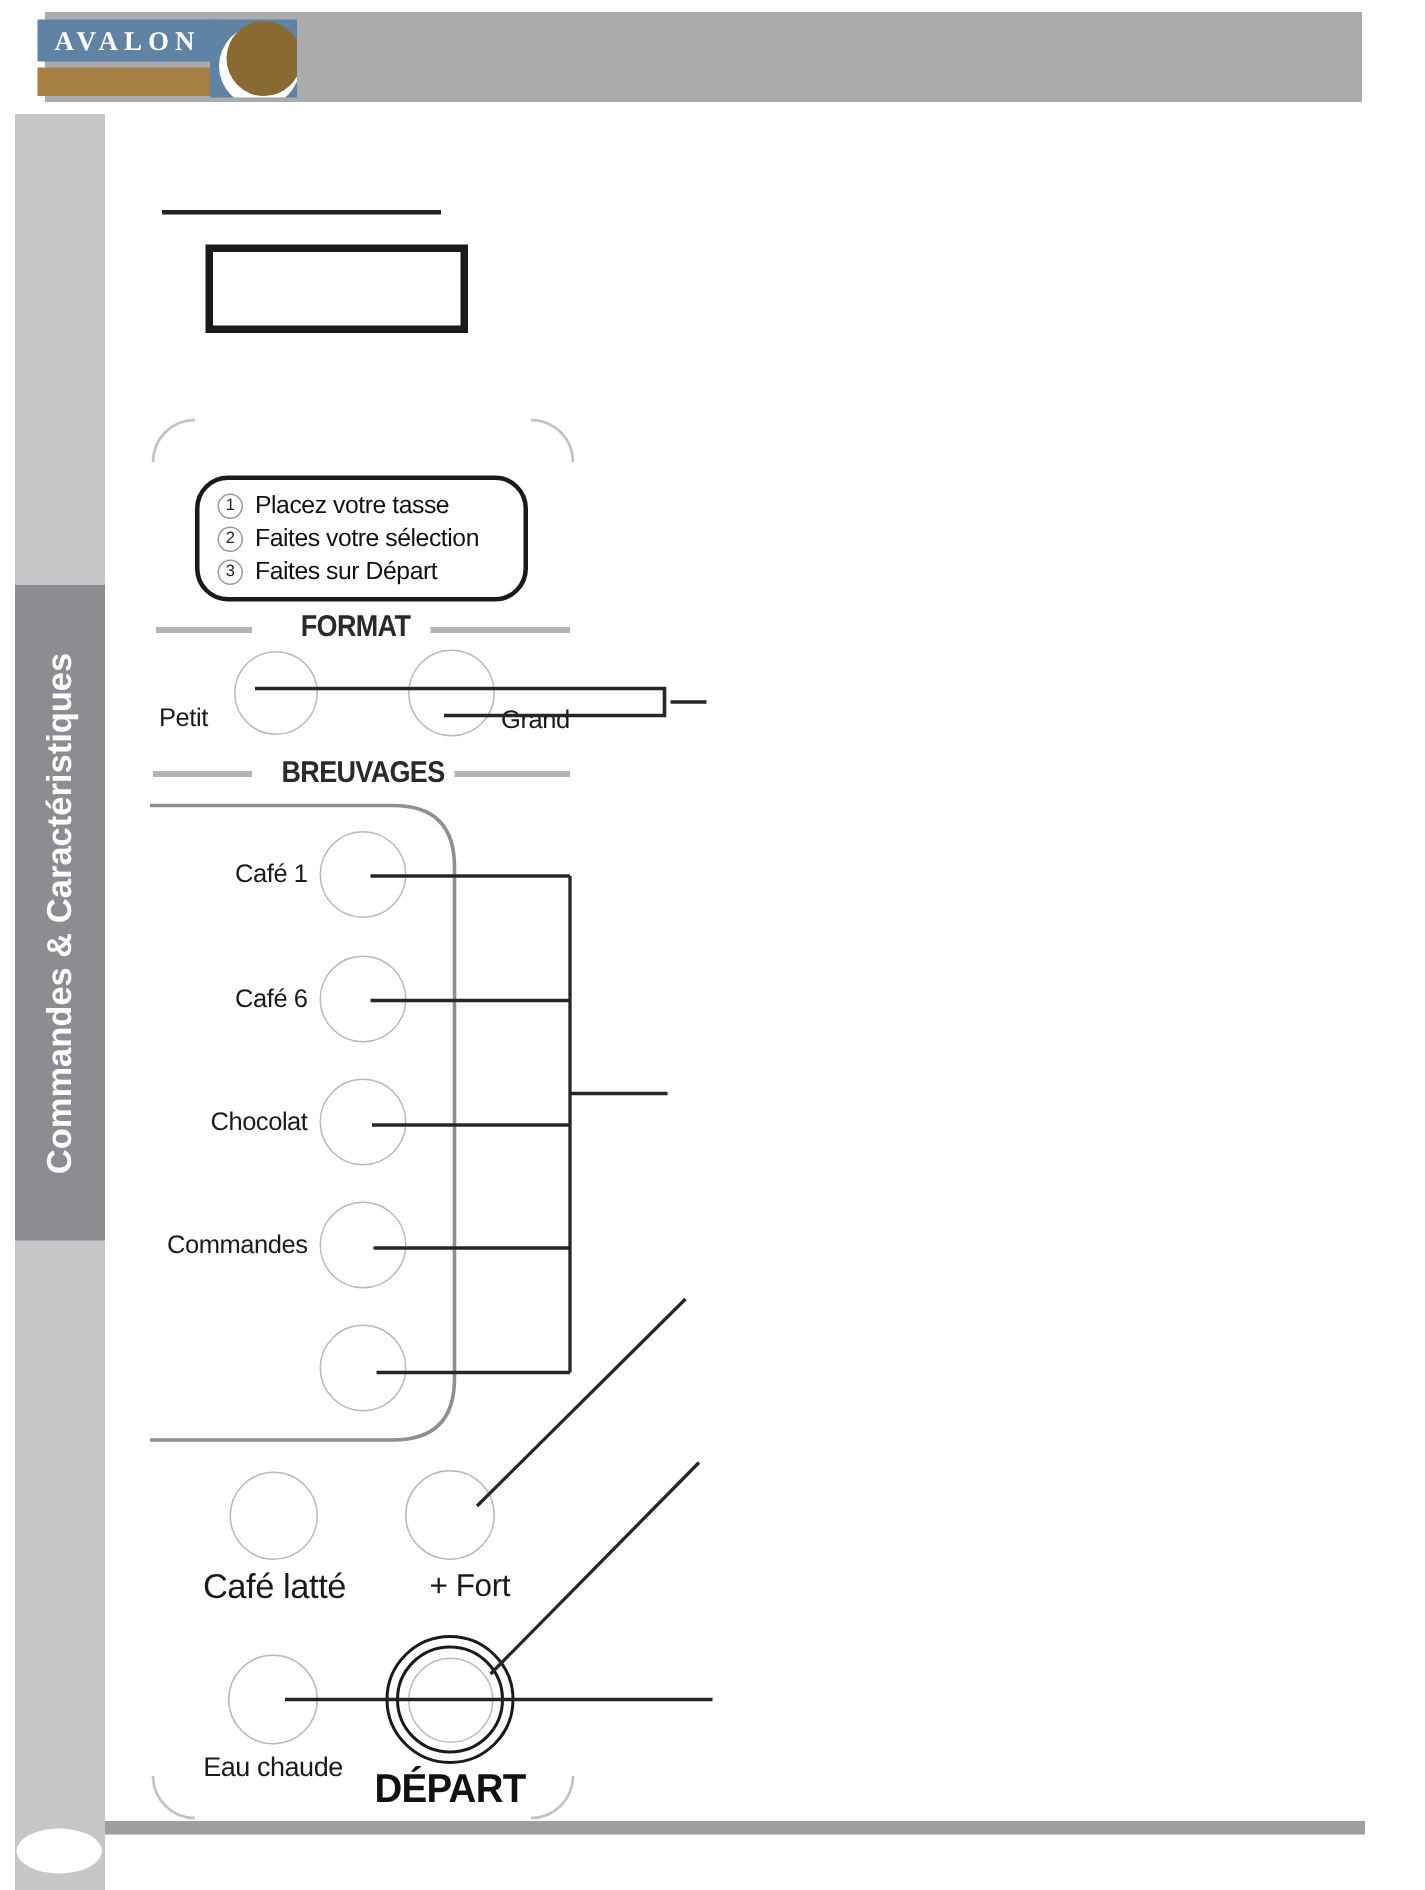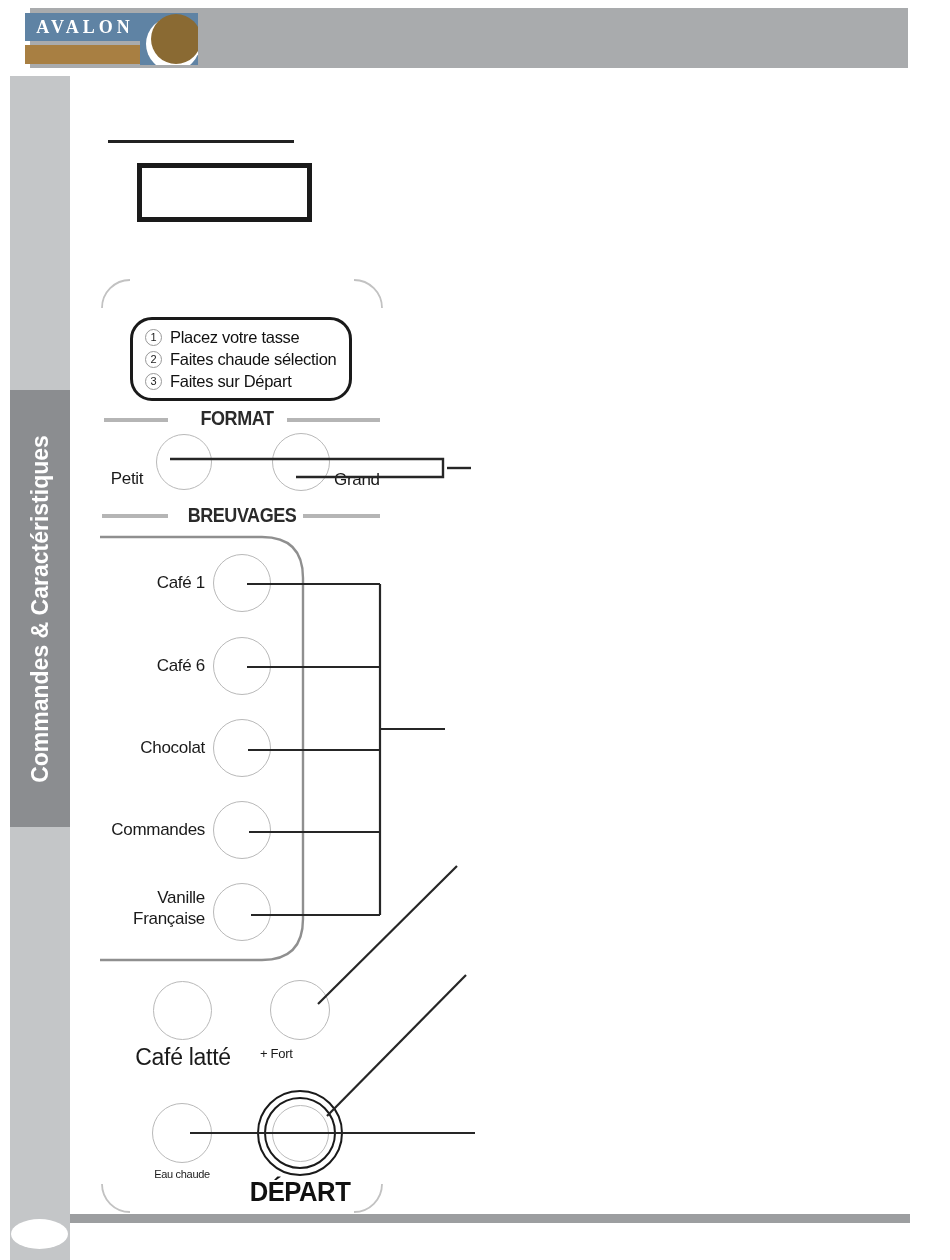--- a/index.html
+++ b/index.html
@@ -68,27 +68,27 @@
   
   .circle-btn { border:1.6px solid #b9b9b9; border-radius:50%; background:transparent; }
   .btn-petit { left:156px; top:434px; width:56px; height:56px; }
   .btn-grand { left:272px; top:433px; width:58px; height:58px; }
   .btn-bev   { left:213px; width:58px; height:58px; }
   .btn-latte { left:153px; top:981px; width:59px; height:59px; }
   .btn-fort  { left:270px; top:980px; width:60px; height:60px; }
   .btn-eau   { left:152px; top:1103px; width:60px; height:60px; }
 
   .lbl { color:#1a1a1a; font-size:17px; letter-spacing:-0.3px; }
-  .lbl-petit { left:106px; top:469px; width:42px; text-align:center; }
+  .lbl-petit { left:106px; top:469px; width:42px; text-align:left; }
   .lbl-grand { left:334px; top:470px; width:46px; }
   .bev-lbl { left:90px; width:115px; text-align:right; }
   .lbl-vanille { line-height:21px; }
   .lbl-latte { left:133px; top:1044px; width:100px; text-align:center; font-size:23px; }
-  .lbl-fort  { left:260px; top:1046px; width:80px; text-align:left; font-size:13px; }
-  .lbl-eau   { left:128px; top:1168px; width:108px; text-align:center; font-size:11px; }
+  .lbl-fort  { left:260px; top:1046px; width:80px; text-align:right; font-size:21px; }
+  .lbl-eau   { left:128px; top:1168px; width:108px; text-align:center; font-size:18px; }
 
   
   .btn-depart {
     left:257px; top:1090px; width:86px; height:86px; border:2.6px solid #1a1a1a;
     border-radius:50%; display:flex; align-items:center; justify-content:center;
   }
   .depart-mid { width:72px; height:72px; border:2.4px solid #1a1a1a; border-radius:50%; display:flex; align-items:center; justify-content:center; }
   .depart-inner { width:57px; height:57px; border:1.6px solid #bbbbbb; border-radius:50%; }
   .lbl-depart { left:230px; top:1177px; width:140px; text-align:center; font-weight:bold; font-size:27px; color:#111; transform:scaleX(.95); letter-spacing:-0.5px; }
 
@@ -121,21 +121,21 @@
   <div class="abs title-underline"></div>
   <div class="abs display-window"></div>
 
   <div class="abs bubble">
     <div class="step-row">
       <span class="step-num">1</span>
       <span>Placez votre tasse</span>
     </div>
     <div class="step-row">
       <span class="step-num">2</span>
-      <span>Faites chaude sélection</span>
+      <span>Faites votre sélection</span>
     </div>
     <div class="step-row">
       <span class="step-num">3</span>
       <span>Faites sur Départ</span>
     </div>
   </div>
 
   <div class="abs sec-line fmt-line-l"></div>
   <div class="abs sec-line fmt-line-r"></div>
   <div class="abs sec-heading format-heading">FORMAT</div>
@@ -151,24 +151,20 @@
   <div class="abs circle-btn btn-bev" style="top:554px"></div>
   <div class="abs circle-btn btn-bev" style="top:637px"></div>
   <div class="abs circle-btn btn-bev" style="top:719px"></div>
   <div class="abs circle-btn btn-bev" style="top:801px"></div>
   <div class="abs circle-btn btn-bev" style="top:883px"></div>
 
   <div class="abs lbl bev-lbl" style="top:573px">Café 1</div>
   <div class="abs lbl bev-lbl" style="top:656px">Café 6</div>
   <div class="abs lbl bev-lbl" style="top:738px">Chocolat</div>
   <div class="abs lbl bev-lbl" style="top:820px">Commandes</div>
-  <div class="abs lbl bev-lbl lbl-vanille" style="top:887px">
-    <div>Vanille</div>
-    <div>Française</div>
-  </div>
 
   <div class="abs circle-btn btn-latte"></div>
   <div class="abs circle-btn btn-fort"></div>
   <div class="abs lbl lbl-latte">Café latté</div>
   <div class="abs lbl lbl-fort">+ Fort</div>
 
   <div class="abs circle-btn btn-eau"></div>
   <div class="abs lbl lbl-eau">Eau chaude</div>
 
   <div class="abs btn-depart">

